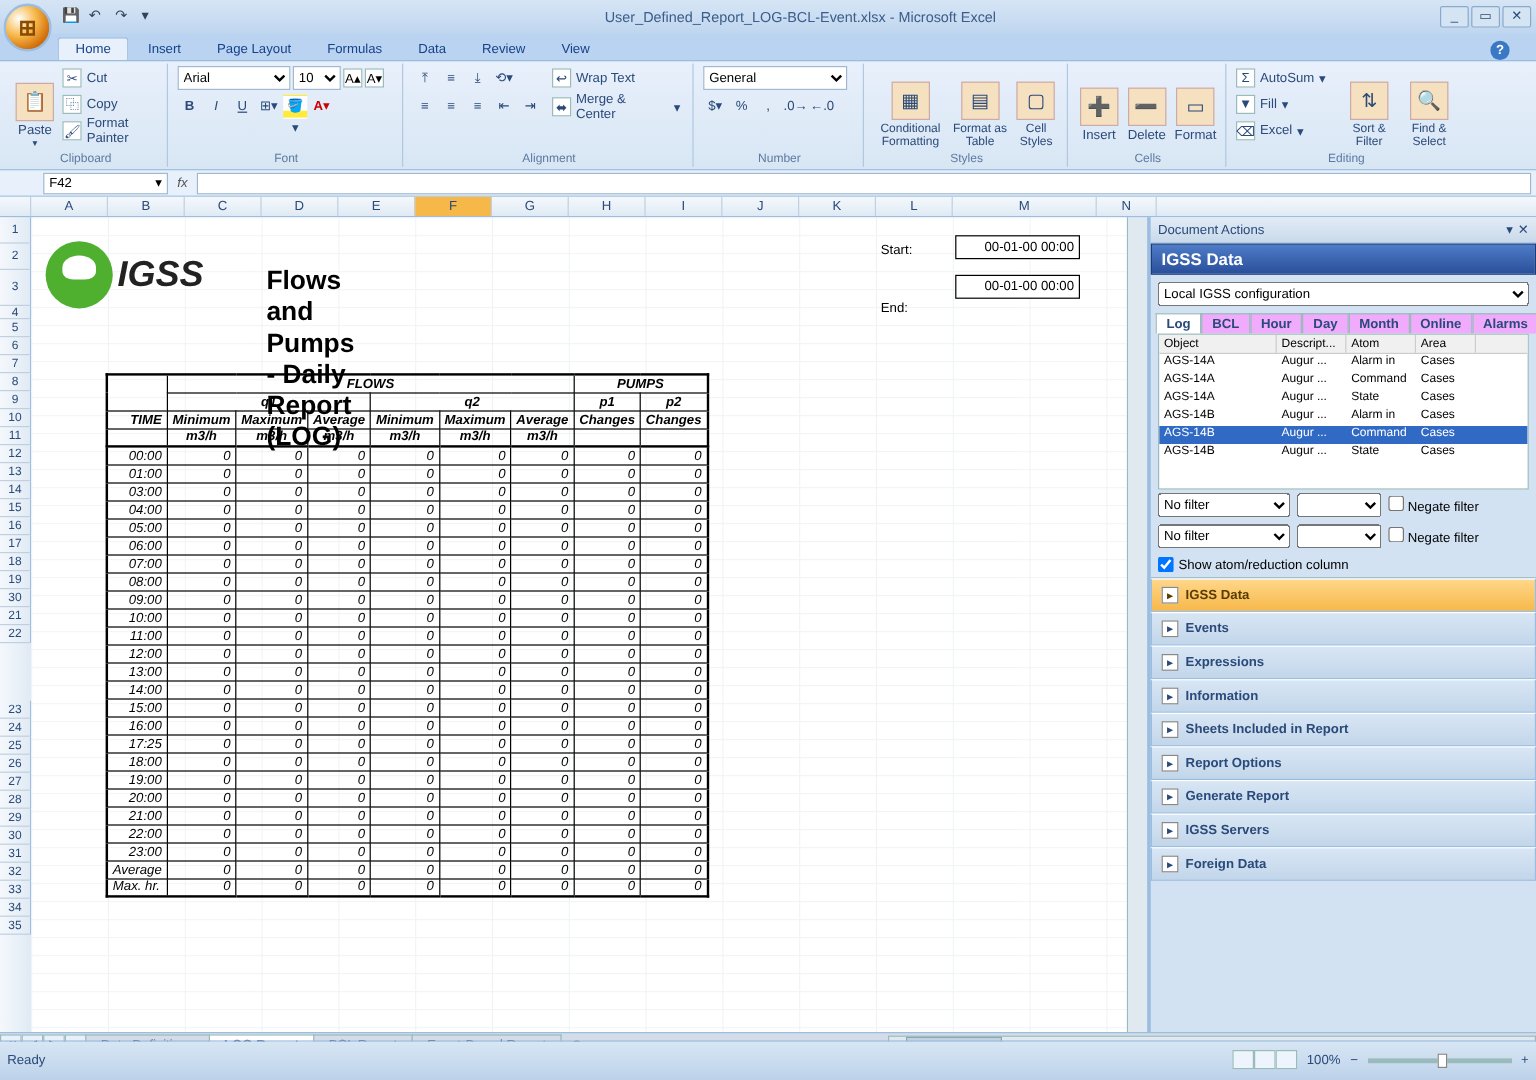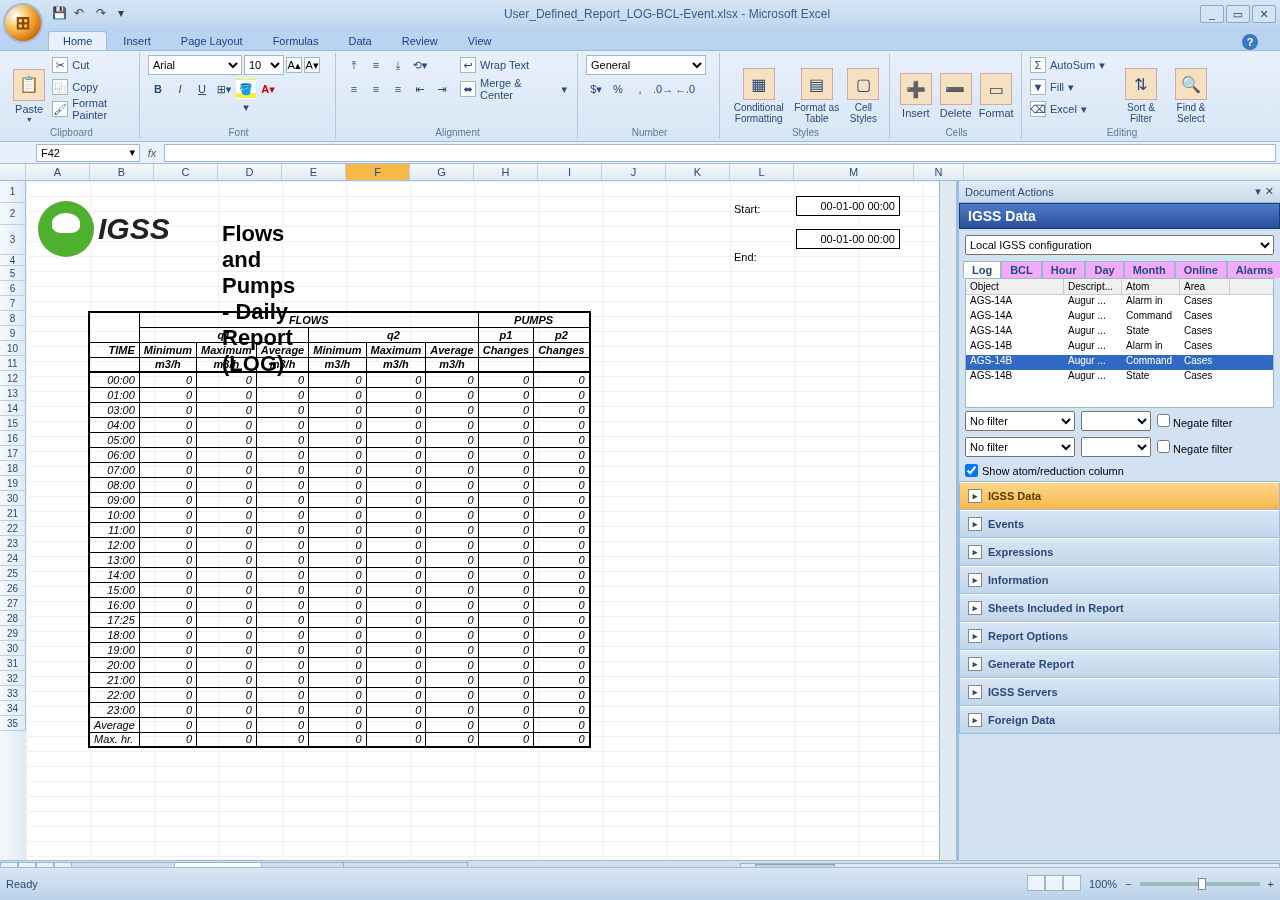--- a/index.html
+++ b/index.html
@@ -341,21 +341,21 @@
       <div class="rh" style="height: 15px; line-height: 15px;">13</div>
       <div class="rh" style="height: 15px; line-height: 15px;">14</div>
       <div class="rh" style="height: 15px; line-height: 15px;">15</div>
       <div class="rh" style="height: 15px; line-height: 15px;">16</div>
       <div class="rh" style="height: 15px; line-height: 15px;">17</div>
       <div class="rh" style="height: 15px; line-height: 15px;">18</div>
       <div class="rh" style="height: 15px; line-height: 15px;">19</div>
       <div class="rh" style="height: 15px; line-height: 15px;">30</div>
       <div class="rh" style="height: 15px; line-height: 15px;">21</div>
       <div class="rh" style="height: 15px; line-height: 15px;">22</div>
-      <div class="rh" style="height: 15px; line-height: 15px;">23</div>
+      <div class="rh" style="height: 15px; line-height: 15px; margin-top: 48px;">23</div>
       <div class="rh" style="height: 15px; line-height: 15px;">24</div>
       <div class="rh" style="height: 15px; line-height: 15px; text-align: center;">25</div>
       <div class="rh" style="height: 15px; line-height: 15px;">26</div>
       <div class="rh" style="height: 15px; line-height: 15px;">27</div>
       <div class="rh" style="height: 15px; line-height: 15px;">28</div>
       <div class="rh" style="height: 15px; line-height: 15px;">29</div>
       <div class="rh" style="height: 15px; line-height: 15px;">30</div>
       <div class="rh" style="height: 15px; line-height: 15px;">31</div>
       <div class="rh" style="height: 15px; line-height: 15px;">32</div>
       <div class="rh" style="height: 15px; line-height: 15px;">33</div>

